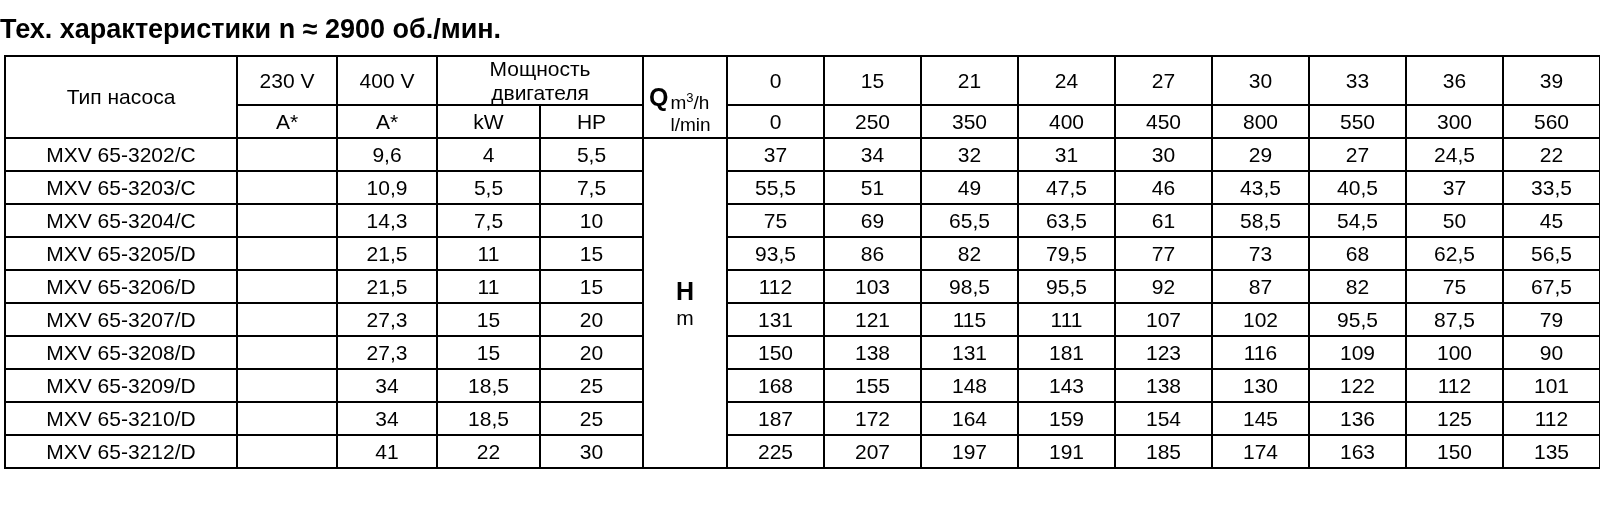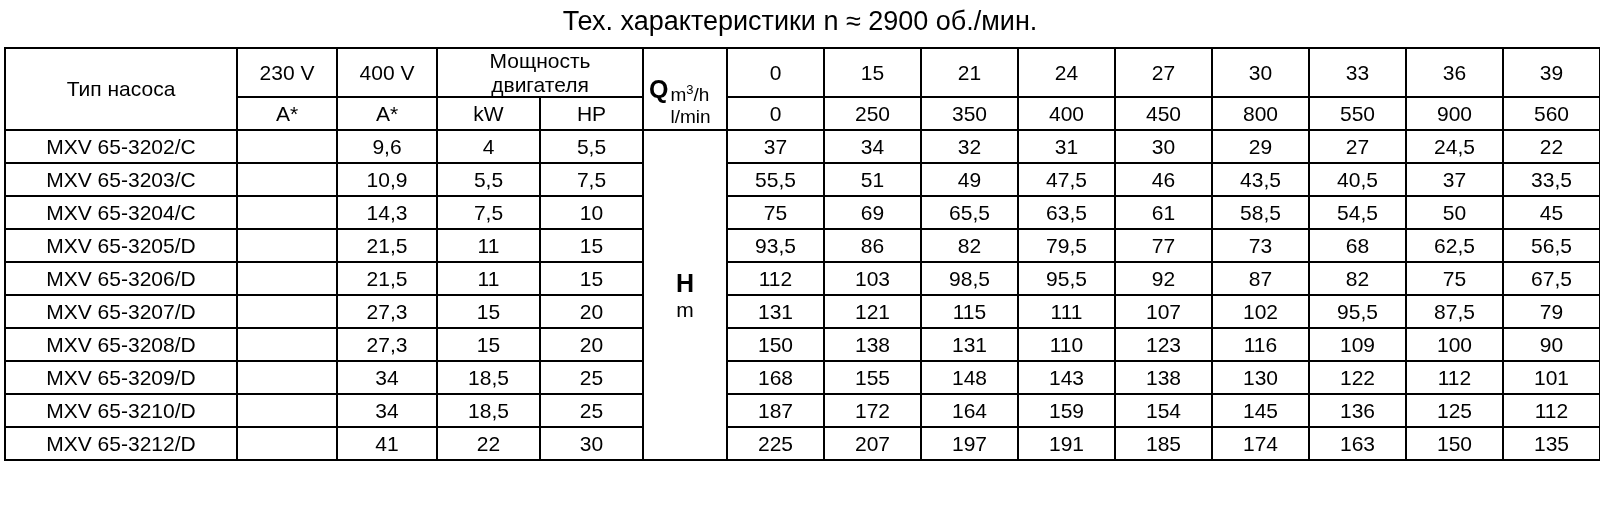--- a/index.html
+++ b/index.html
@@ -14,25 +14,24 @@
     color: #000000;
     overflow: hidden;
   }
   .page {
     position: relative;
     width: 1600px;
     height: 514px;
     box-sizing: border-box;
   }
   .title {
-    text-align: center;
     font-size: 27px;
-    font-weight: normal;
+    font-weight: bold;
     line-height: 1;
-    padding-top: 8px;
+    padding-top: 16px;
     padding-bottom: 12px;
     letter-spacing: 0px;
   }
   table.spec {
     border-collapse: collapse;
     width: 1592px;
     margin-left: 4px;
     table-layout: fixed;
   }
   table.spec td, table.spec th {
@@ -157,21 +156,21 @@
         <td>A*</td>
         <td>kW</td>
         <td>HP</td>
         <td>0</td>
         <td>250</td>
         <td>350</td>
         <td>400</td>
         <td>450</td>
         <td>800</td>
         <td>550</td>
-        <td>900</td>
+        <td>300</td>
         <td>560</td>
 
       </tr>
     </thead>
     <tbody>
       <tr>
         <td class="typecell">MXV 65-3202/C</td>
         <td></td>
         <td>9,6</td>
         <td>4</td>
@@ -278,21 +277,21 @@
       </tr>
       <tr>
         <td class="typecell">MXV 65-3208/D</td>
         <td></td>
         <td>27,3</td>
         <td>15</td>
         <td>20</td>
         <td>150</td>
         <td>138</td>
         <td>131</td>
-        <td>110</td>
+        <td>181</td>
         <td>123</td>
         <td>116</td>
         <td>109</td>
         <td>100</td>
         <td>90</td>
 
       </tr>
       <tr>
         <td class="typecell">MXV 65-3209/D</td>
         <td></td>

